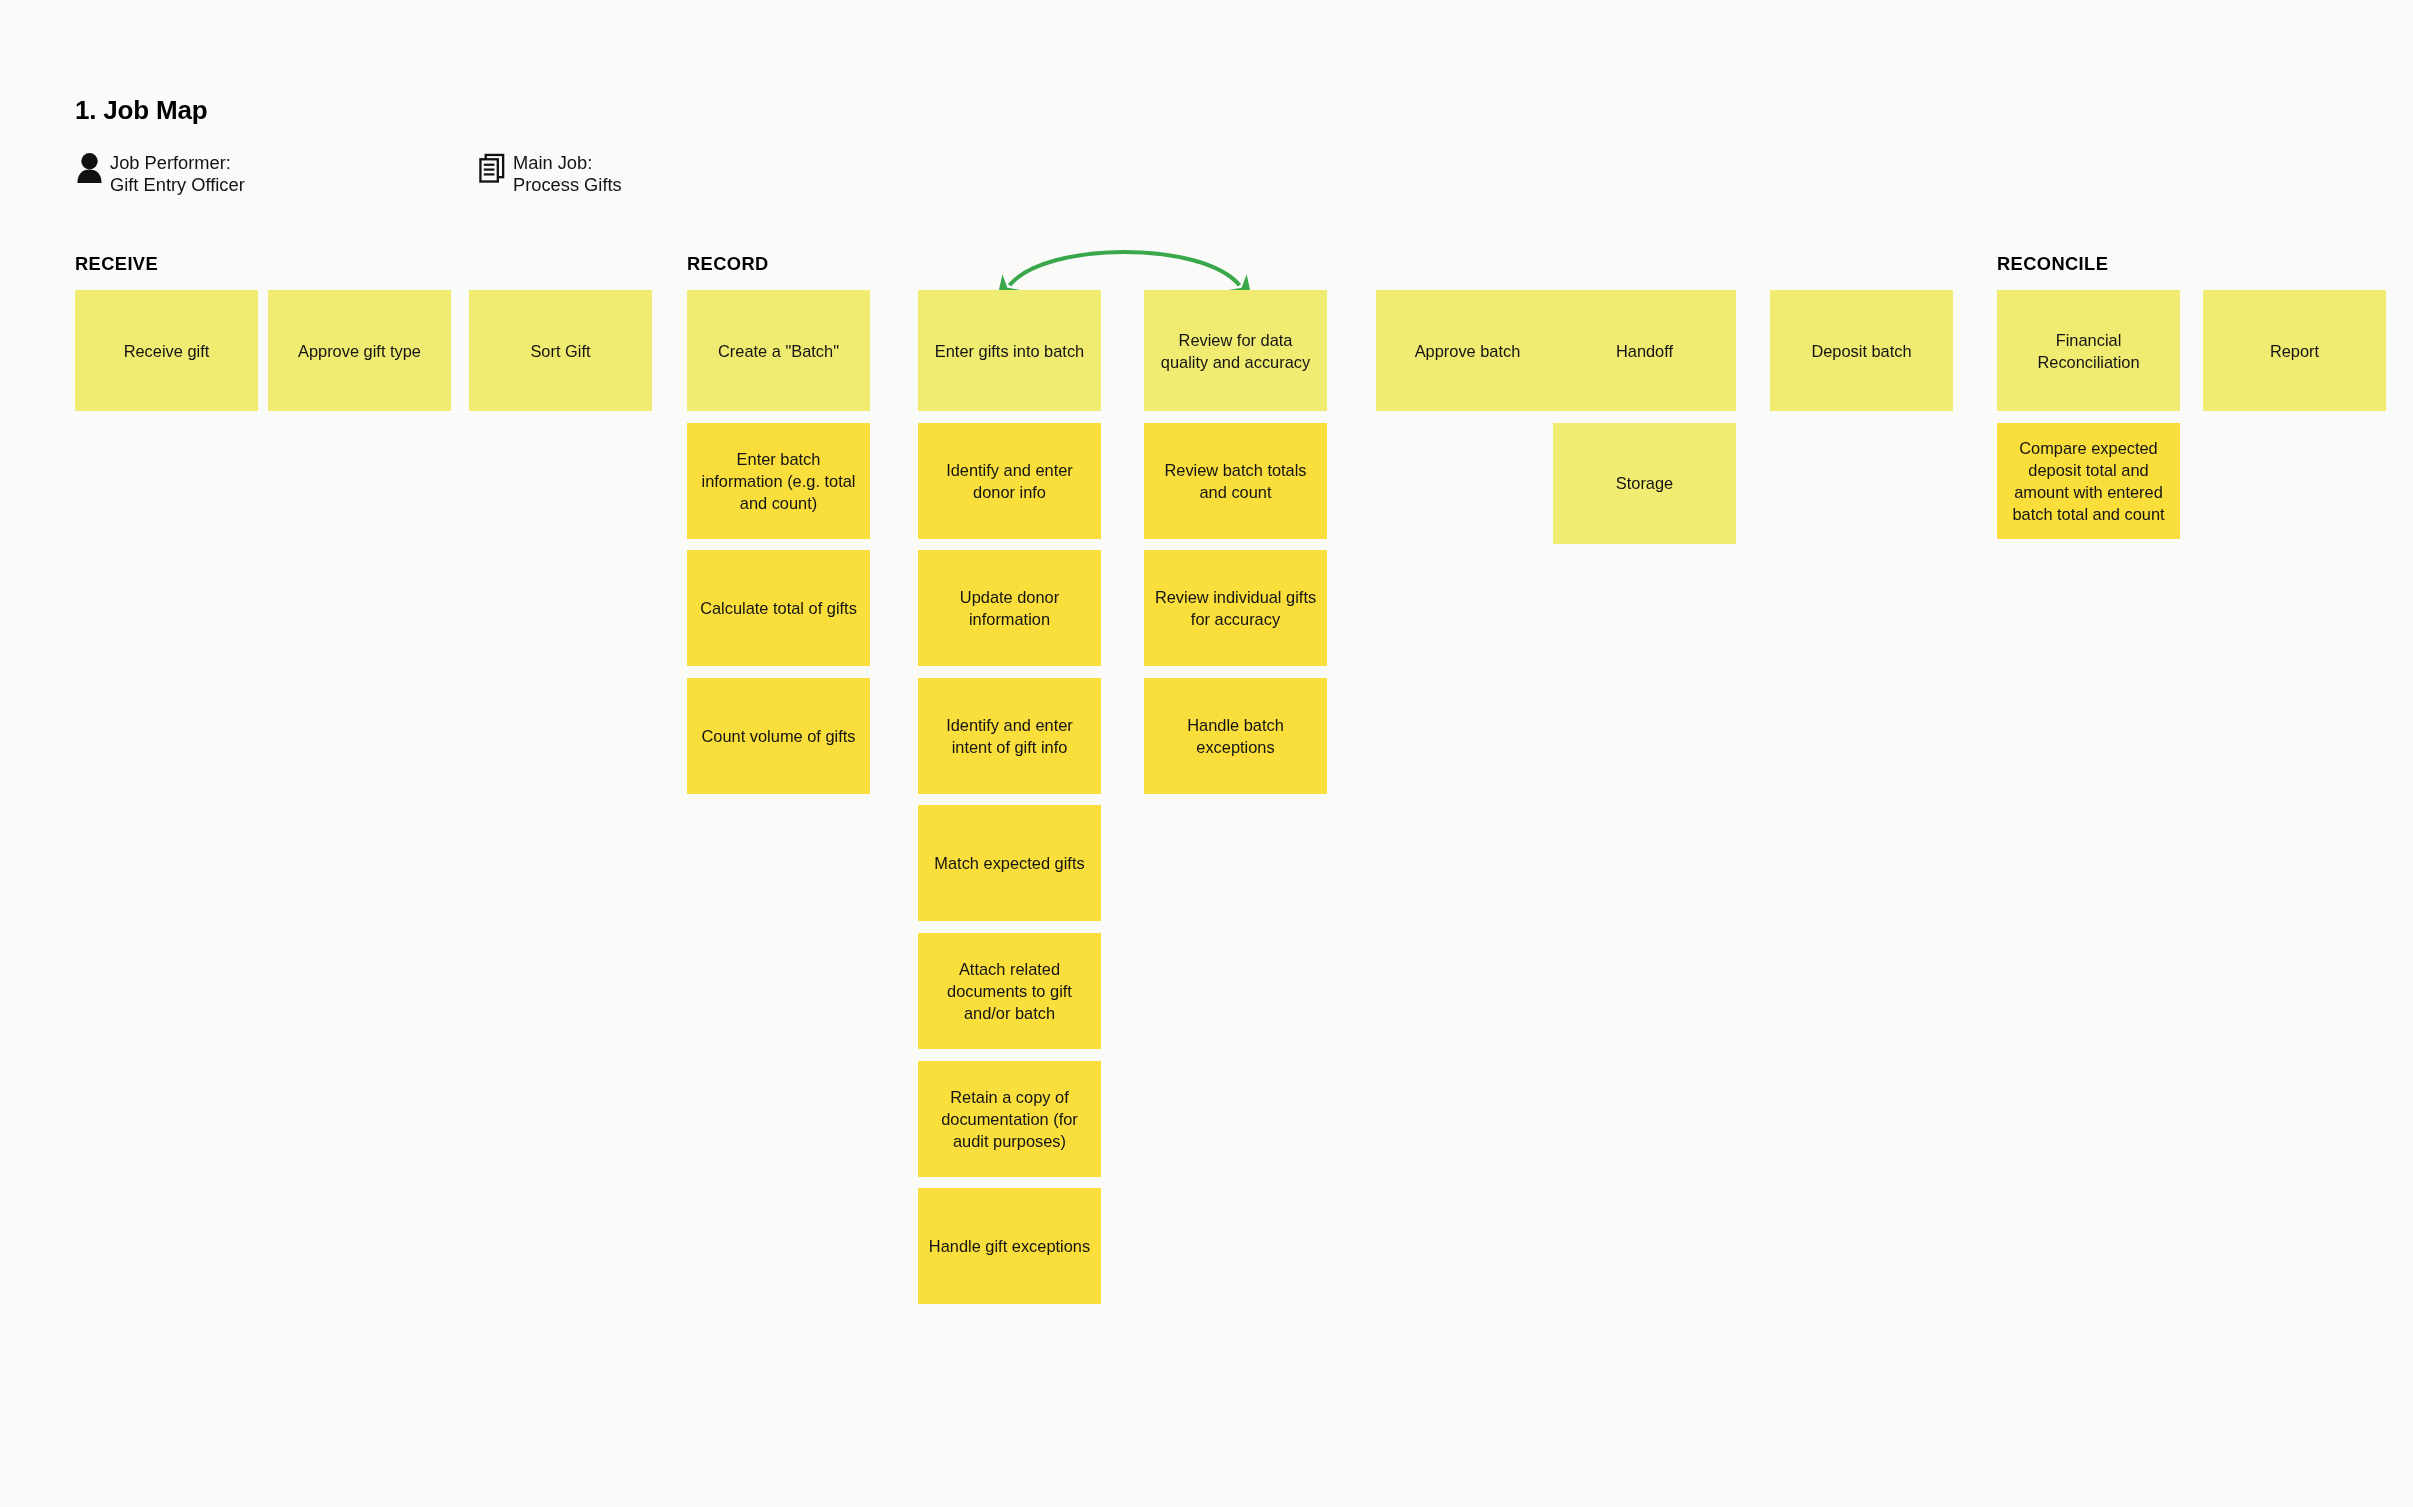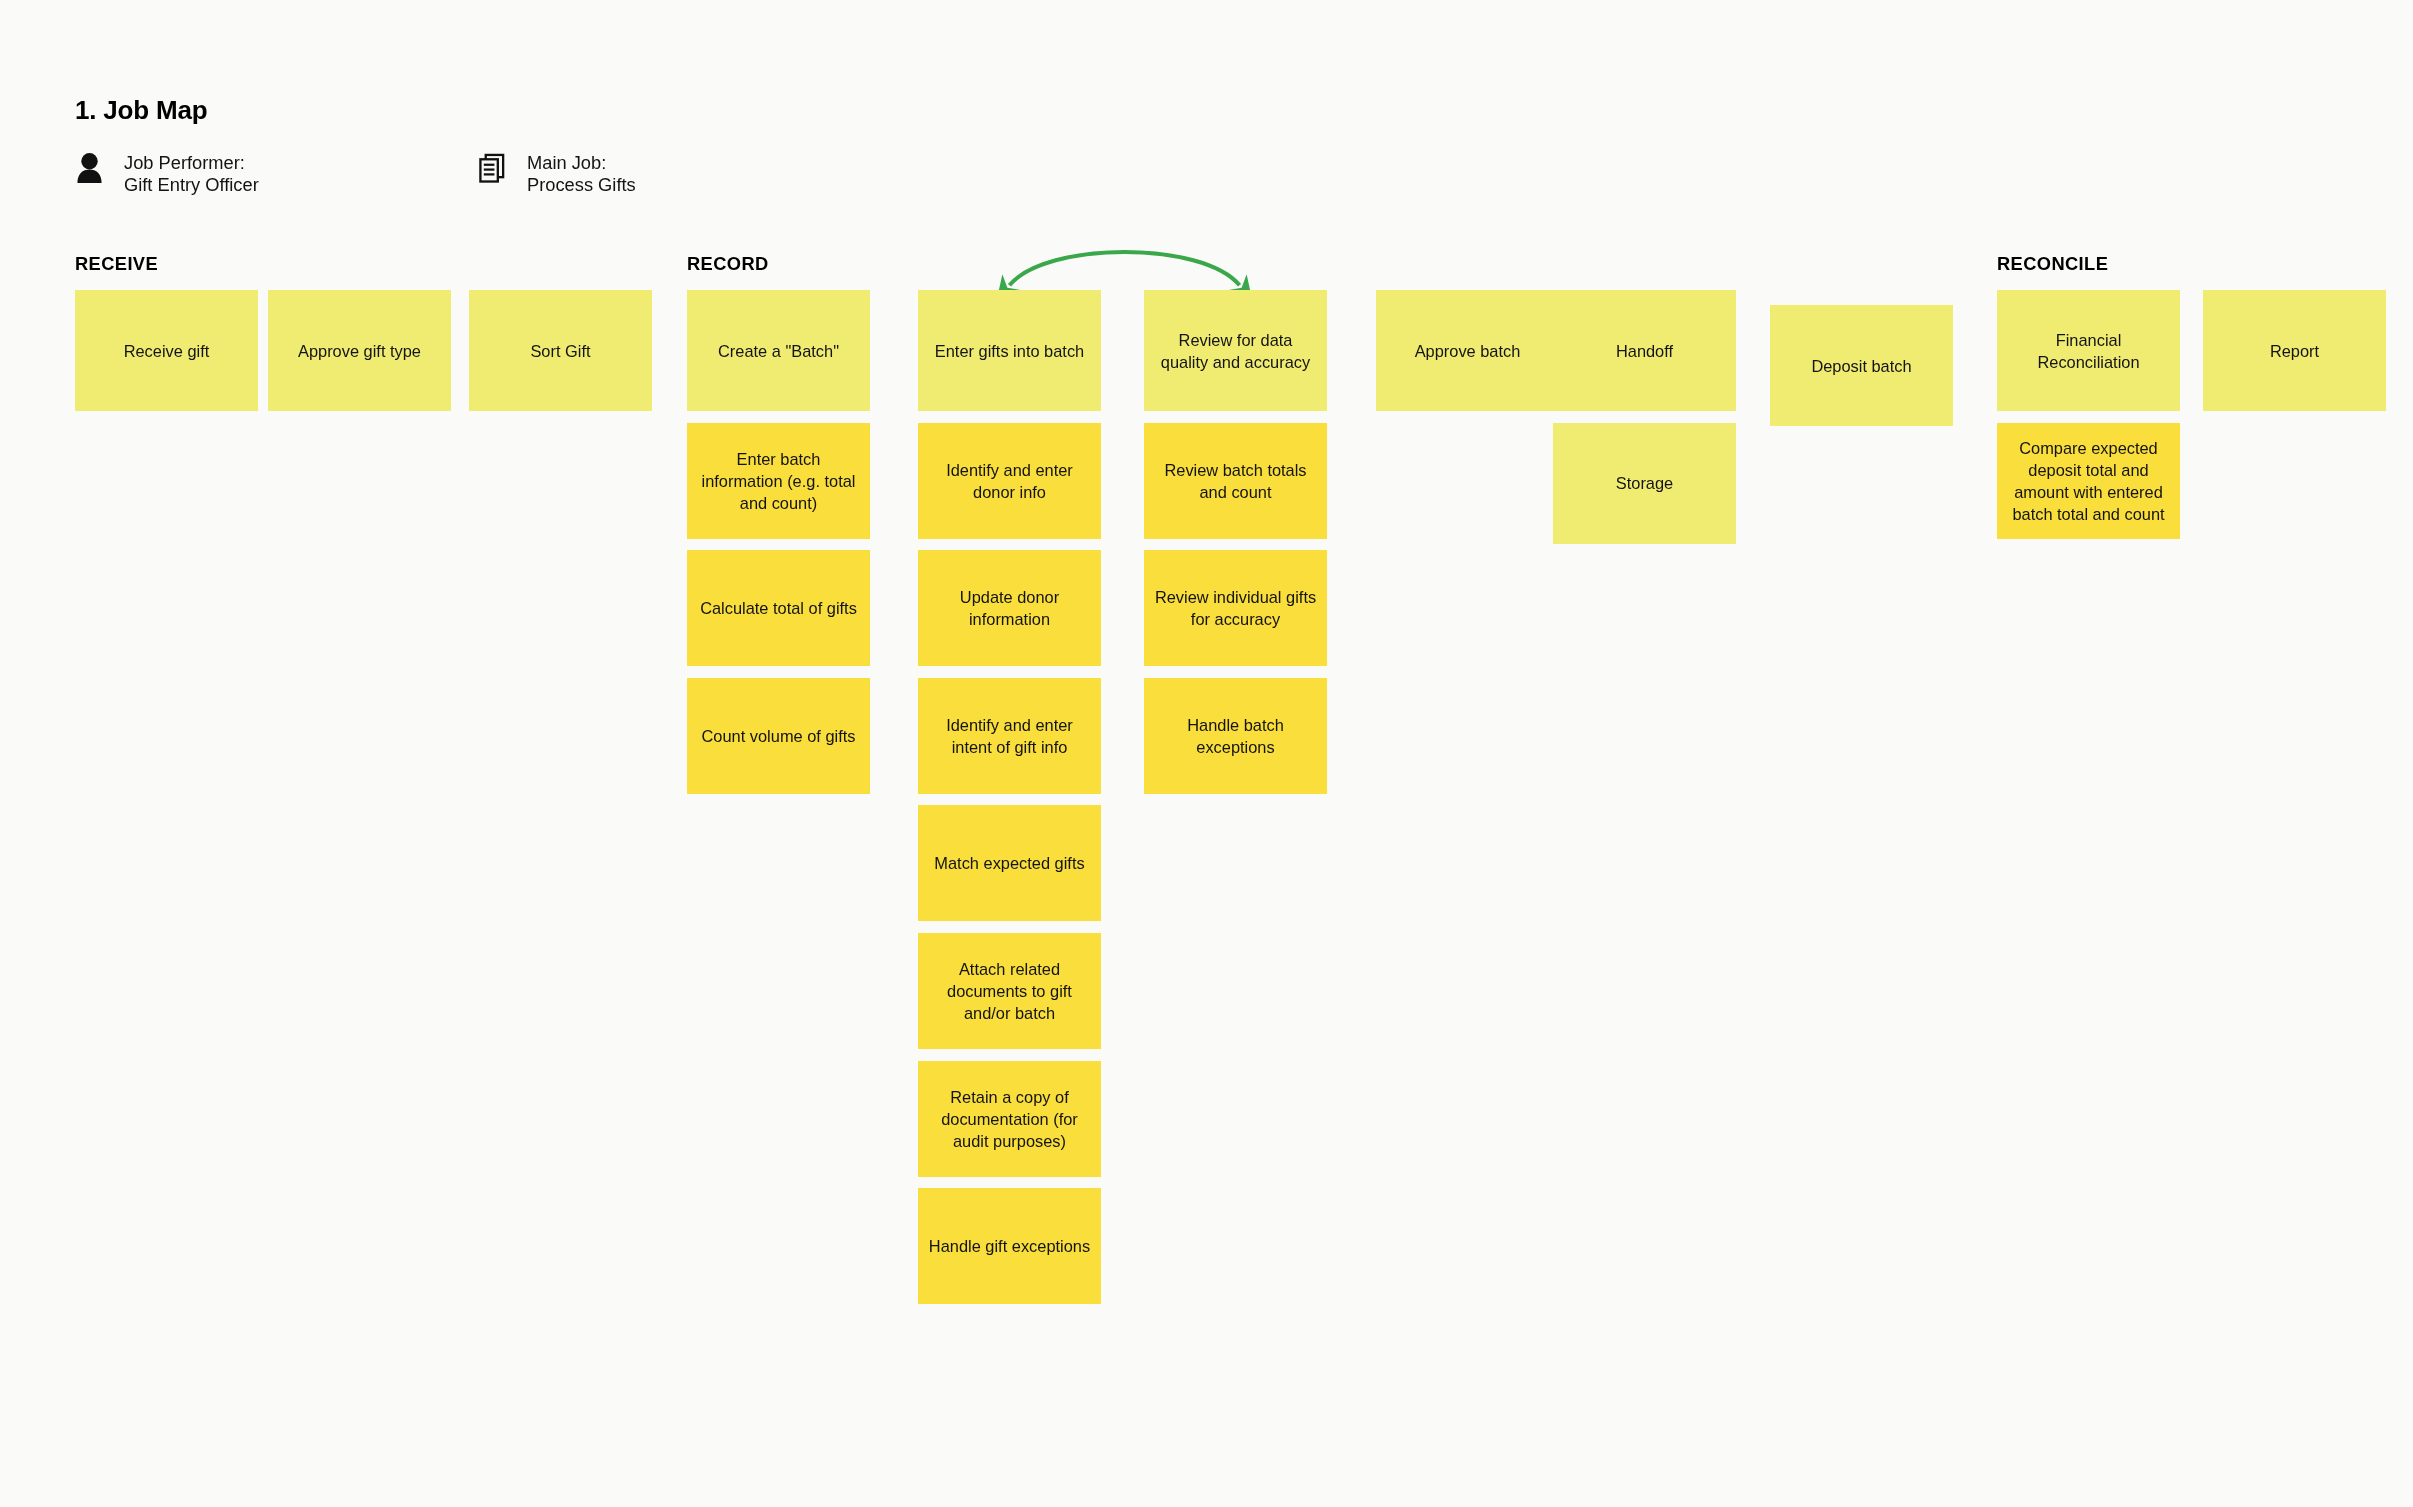--- a/index.html
+++ b/index.html
@@ -33,21 +33,21 @@
   #meta-row {
     display: flex;
     flex-direction: row;
     align-items: flex-start;
     gap: 0px;
   }
   .meta-block {
     display: flex;
     flex-direction: row;
     align-items: flex-start;
-    gap: 20px;
+    gap: 6px;
   }
   .meta-block.performer { width: 403px; }
   .meta-icon {
     width: 29px;
     height: 33px;
     flex: 0 0 29px;
     display: block;
   }
   .meta-text {
     line-height: 22px;
@@ -244,21 +244,21 @@
       </div>
     </div>
     <div class="column" style="left: 1553px; top: 290px;">
       <div class="card primary">
         <span>Handoff</span>
       </div>
       <div class="card primary">
         <span>Storage</span>
       </div>
     </div>
-    <div class="column" style="left: 1770px; top: 290px; margin-top: 15px;">
+    <div class="column" style="left: 1770px; top: 290px;">
       <div class="card primary">
         <span>Deposit batch</span>
       </div>
     </div>
     <div class="column" style="left: 1997px; top: 290px;">
       <div class="card primary">
         <span>Financial Reconciliation</span>
       </div>
       <div class="card sub">
         <span>Compare expected deposit total and amount with entered batch total and count</span>

